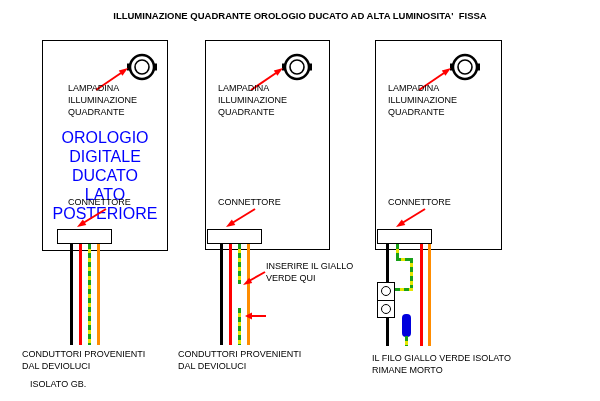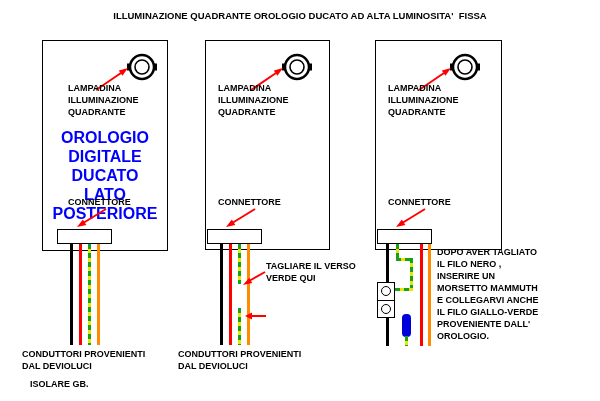--- a/index.html
+++ b/index.html
@@ -1,21 +1,21 @@
 <!DOCTYPE html>
 <html><head>
 <meta charset="utf-8">
 <style>
   html,body{margin:0;padding:0;background:#ffffff;}
   .canvas{position:relative;width:588px;height:401px;background:#ffffff;overflow:hidden;
           font-family:"Liberation Sans",sans-serif;}
   .abs{position:absolute;}
   .title{font-size:9.5px;font-weight:bold;text-align:center;white-space:pre;color:#000;}
   .panel{border:1px solid #000;background:#ffffff;box-sizing:border-box;}
-  .lbl{font-size:9px;font-weight:bold;line-height:12px;color:#000;white-space:pre-line;}
+  .lbl{font-size:9px;font-weight:normal;line-height:12px;color:#000;white-space:pre-line;}
   .blue{font-size:16px;line-height:19px;text-align:center;}
   .conn{border:1px solid #000;background:#ffffff;box-sizing:border-box;}
   .wire{width:3px;}
   .wireh{height:3px;}
   .gv{background:repeating-linear-gradient(180deg,#18a018 0px,#18a018 5px,#e6e600 5px,#e6e600 9px);}
   .gvh{background:repeating-linear-gradient(90deg,#18a018 0px,#18a018 5px,#e6e600 5px,#e6e600 9px);}
   .arrow line{stroke:#ff0000;stroke-width:2;}
   .arrow polygon{fill:#ff0000;}
   .mammut{border:1.5px solid #000;background:#fff;display:flex;flex-direction:column;box-sizing:border-box;}
   .mcell{flex:1;border-bottom:1.5px solid #000;display:flex;align-items:center;justify-content:center;}
@@ -57,21 +57,21 @@
   </svg>
   <div class="abs conn" style="left:57px;top:229px;width:55px;height:15px"></div>
 
   <div class="abs wire" style="left: 70px; top: 244px; height: 101px; background-color: rgb(0, 0, 0);"></div>
   <div class="abs wire" style="left: 79px; top: 244px; height: 101px; background-color: rgb(255, 0, 0);"></div>
   <div class="abs wire gv" style="left:88px;top:244px;height:101px"></div>
   <div class="abs wire" style="left: 97px; top: 244px; height: 101px; background-color: rgb(255, 140, 0);"></div>
 
   <div class="abs lbl" style="left:22px;top:348px">CONDUTTORI PROVENIENTI
 DAL DEVIOLUCI</div>
-  <div class="abs lbl" style="left:30px;top:378px">ISOLARE GB.</div>
+  <div class="abs lbl" style="left:30px;top:378px">ISOLATO GB.</div>
 
   <div class="abs panel" style="left:205px;top:40px;width:125px;height:210px"></div>
 
   <svg class="abs" width="30" height="30" style="left:282px;top:52px">
     <circle cx="15" cy="15" r="12" fill="none" stroke="#000" stroke-width="2.5"></circle>
     <circle cx="15" cy="15" r="7" fill="none" stroke="#000" stroke-width="1.6"></circle>
     <rect x="0" y="11.5" width="3.6" height="7" fill="#000"></rect>
     <rect x="26.4" y="11.5" width="3.6" height="7" fill="#000"></rect>
   </svg>
   <svg class="abs arrow" width="38" height="28" style="left:247px;top:64px">
@@ -93,21 +93,21 @@
   <div class="abs wire" style="left: 220px; top: 244px; height: 101px; background-color: rgb(0, 0, 0);"></div>
   <div class="abs wire" style="left: 229px; top: 244px; height: 101px; background-color: rgb(255, 0, 0);"></div>
   <div class="abs wire gv" style="left:238px;top:244px;height:40px"></div>
   <div class="abs wire gv" style="left:238px;top:308px;height:37px"></div>
   <div class="abs wire" style="left: 247px; top: 244px; height: 101px; background-color: rgb(255, 140, 0);"></div>
 
   <svg class="abs arrow" width="28" height="20" style="left:239px;top:268px">
     <line x1="26" y1="4" x2="10" y2="13"></line>
     <polygon points="4,17 10.2,9.8 13.2,15"></polygon>
   </svg>
-  <div class="abs lbl" style="left:266px;top:260px">TAGLIARE IL VERSO
+  <div class="abs lbl" style="left:266px;top:260px">INSERIRE IL GIALLO
 VERDE QUI</div>
 
   <svg class="abs arrow" width="26" height="12" style="left:242px;top:310px">
     <line x1="24" y1="6" x2="9" y2="6"></line>
     <polygon points="3,6 10,2.5 10,9.5"></polygon>
   </svg>
 
   <div class="abs lbl" style="left:178px;top:348px">CONDUTTORI PROVENIENTI
 DAL DEVIOLUCI</div>
 
@@ -151,22 +151,16 @@
   <div class="abs wireh gvh" style="left:396px;top:258px;width:17px"></div>
   <div class="abs wire gv" style="left:410px;top:258px;height:33px"></div>
   <div class="abs wireh gvh" style="left:395px;top:288px;width:18px"></div>
 
   <div class="abs cap" style="left: 402px; top: 314px; background-color: rgb(0, 0, 221);"></div>
   <div class="abs wire gv" style="left:405px;top:336px;height:10px"></div>
 
   <div class="abs wire" style="left: 420px; top: 244px; height: 102px; background-color: rgb(255, 0, 0);"></div>
   <div class="abs wire" style="left: 428px; top: 244px; height: 102px; background-color: rgb(255, 140, 0);"></div>
 
-  <div class="abs lbl" style="left:437px;top:246px">DOPO AVER TAGLIATO
-IL FILO NERO ,
-INSERIRE UN
-MORSETTO MAMMUTH
-E COLLEGARVI ANCHE
-IL FILO GIALLO-VERDE
-PROVENIENTE DALL'
-OROLOGIO.</div>
+  <div class="abs lbl" style="left:372px;top:352px">IL FILO GIALLO VERDE ISOLATO
+RIMANE MORTO</div>
 
 </div>
 
 </body></html>

